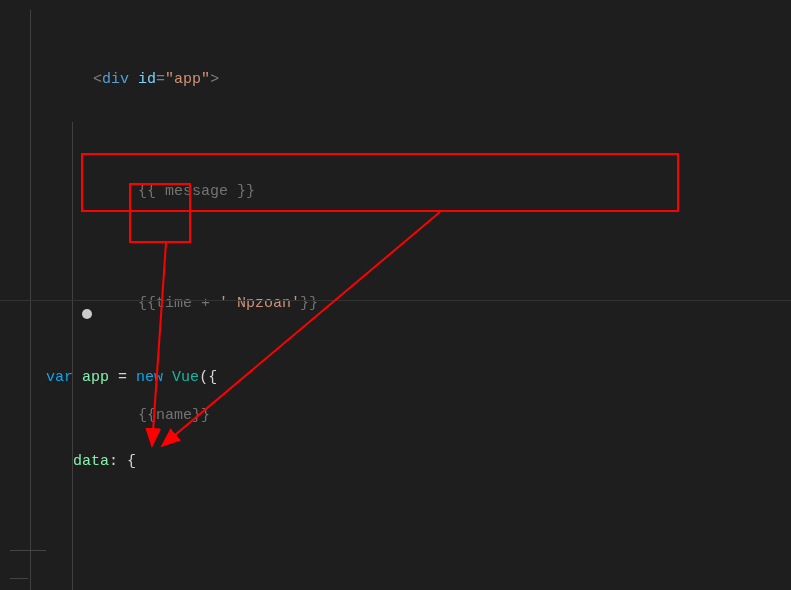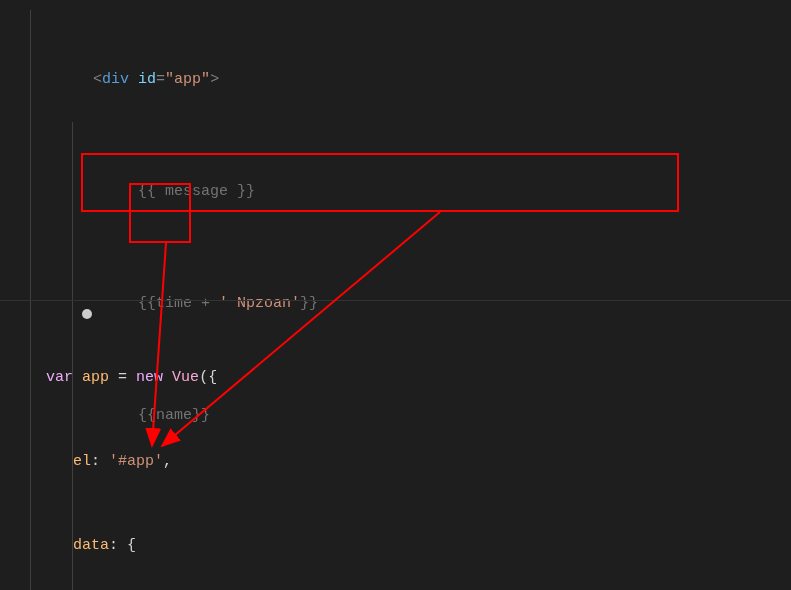--- a/index.html
+++ b/index.html
@@ -49,23 +49,23 @@
       background: #404040;
       top: 0;
       bottom: 0;
     }
     
     .tag { color: #808080; }
     .tagname { color: #569cd6; text-align: right; }
     .attr { color: #7dd3fc; }
     .string { color: #ce9178; }
     .text { color: #737373; }
-    .keyword { color: #f0abfc; }
-    .var { color: #fdba74; }
-    .func { color: #f9a8d4; }
+    .keyword { color: #0ea5e9; }
+    .var { color: #86efac; }
+    .func { color: #14b8a6; }
     .punct { color: #d4d4d4; }
     
     .red-box {
       position: absolute;
       border: 2px solid #ff0000;
       pointer-events: none;
     }
     .arrow-svg {
       position: absolute;
       top: 0;
@@ -102,23 +102,20 @@
   </div>
 
 </div>
 
 <div class="editor-pane pane-bottom">
   <div class="tab-dot"></div>
   <div class="code-line">
     <span class="keyword">var</span><span> </span><span class="var">app</span><span class="punct"> = </span><span class="keyword">new</span><span> </span><span class="func">Vue</span><span class="punct">({</span>
   </div>
   <div class="code-line">
-    <span>   </span><span class="var">el</span><span class="punct">: </span><span class="string">'#app'</span><span class="punct">,</span>
-  </div>
-  <div class="code-line">
     <span>   </span><span class="var">data</span><span class="punct">:</span><span class="punct"> {</span>
   </div>
   <div class="code-line" style="text-decoration: underline; text-decoration-color: #444;">
     
   </div>
 
 </div>
 
 <div class="red-box" style="left:81px;top:153px;width:598px;height:59px"></div>
 <div class="red-box" style="left:129px;top:183px;width:62px;height:60px"></div>

